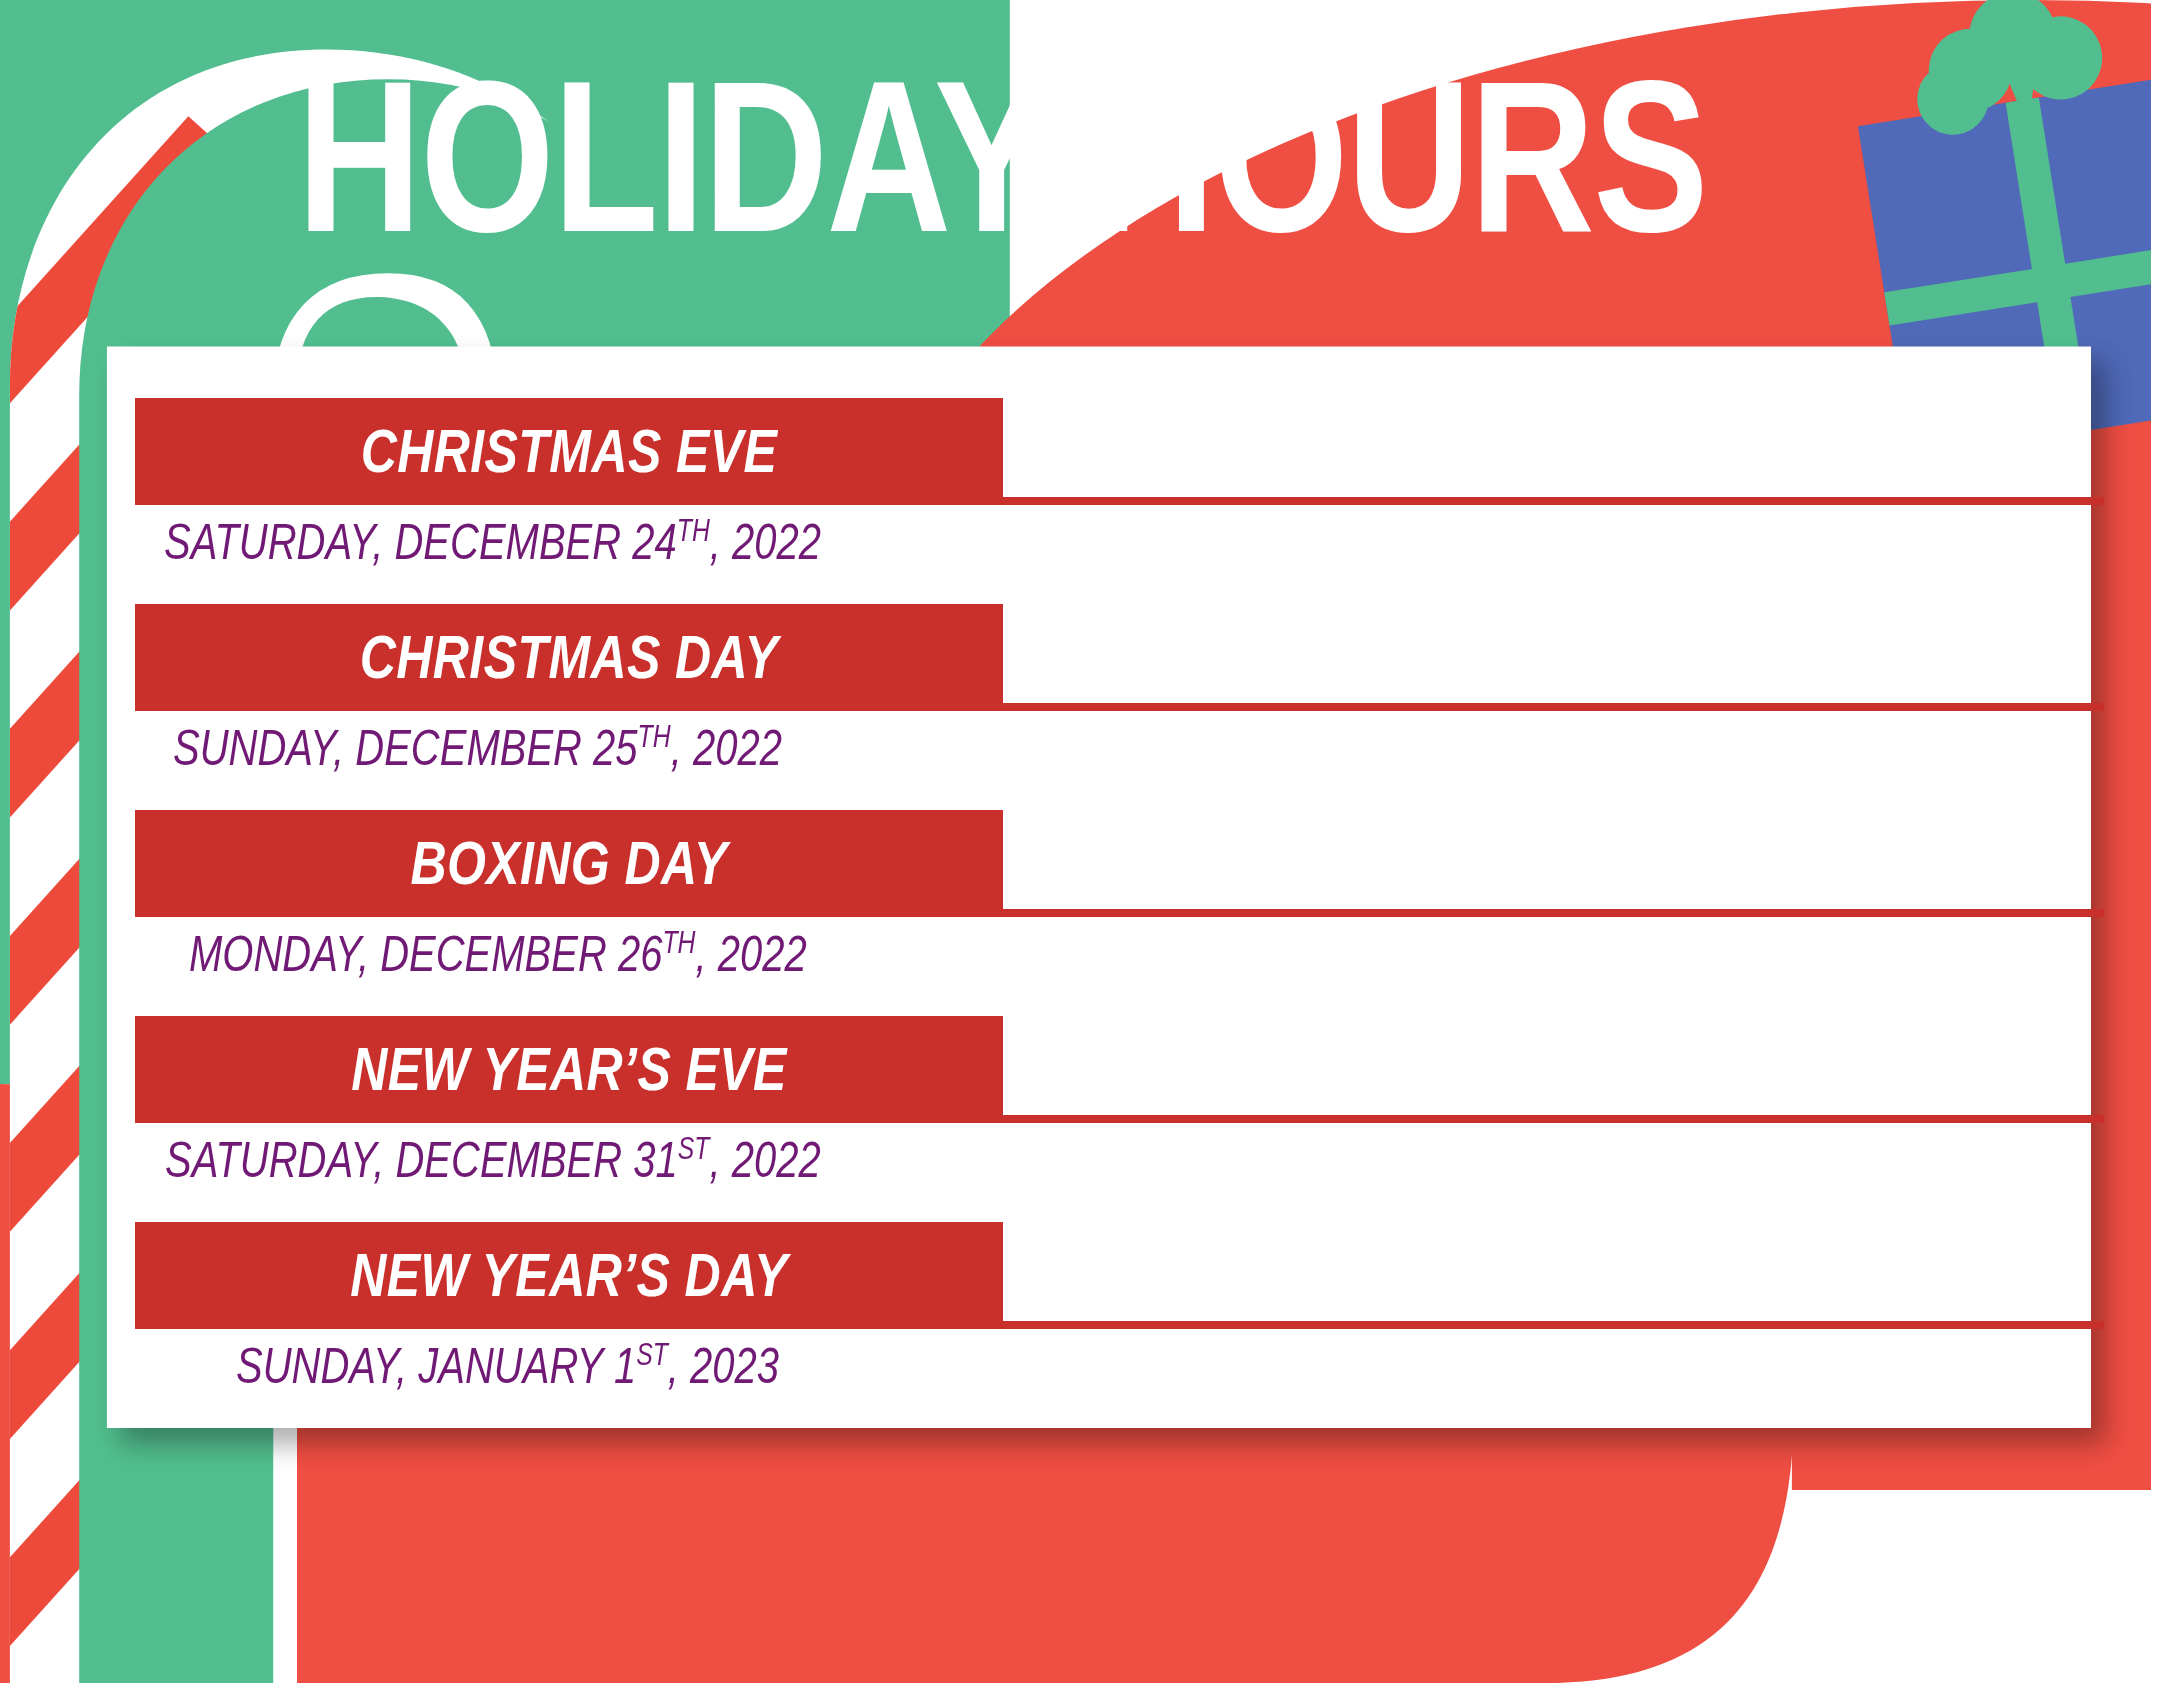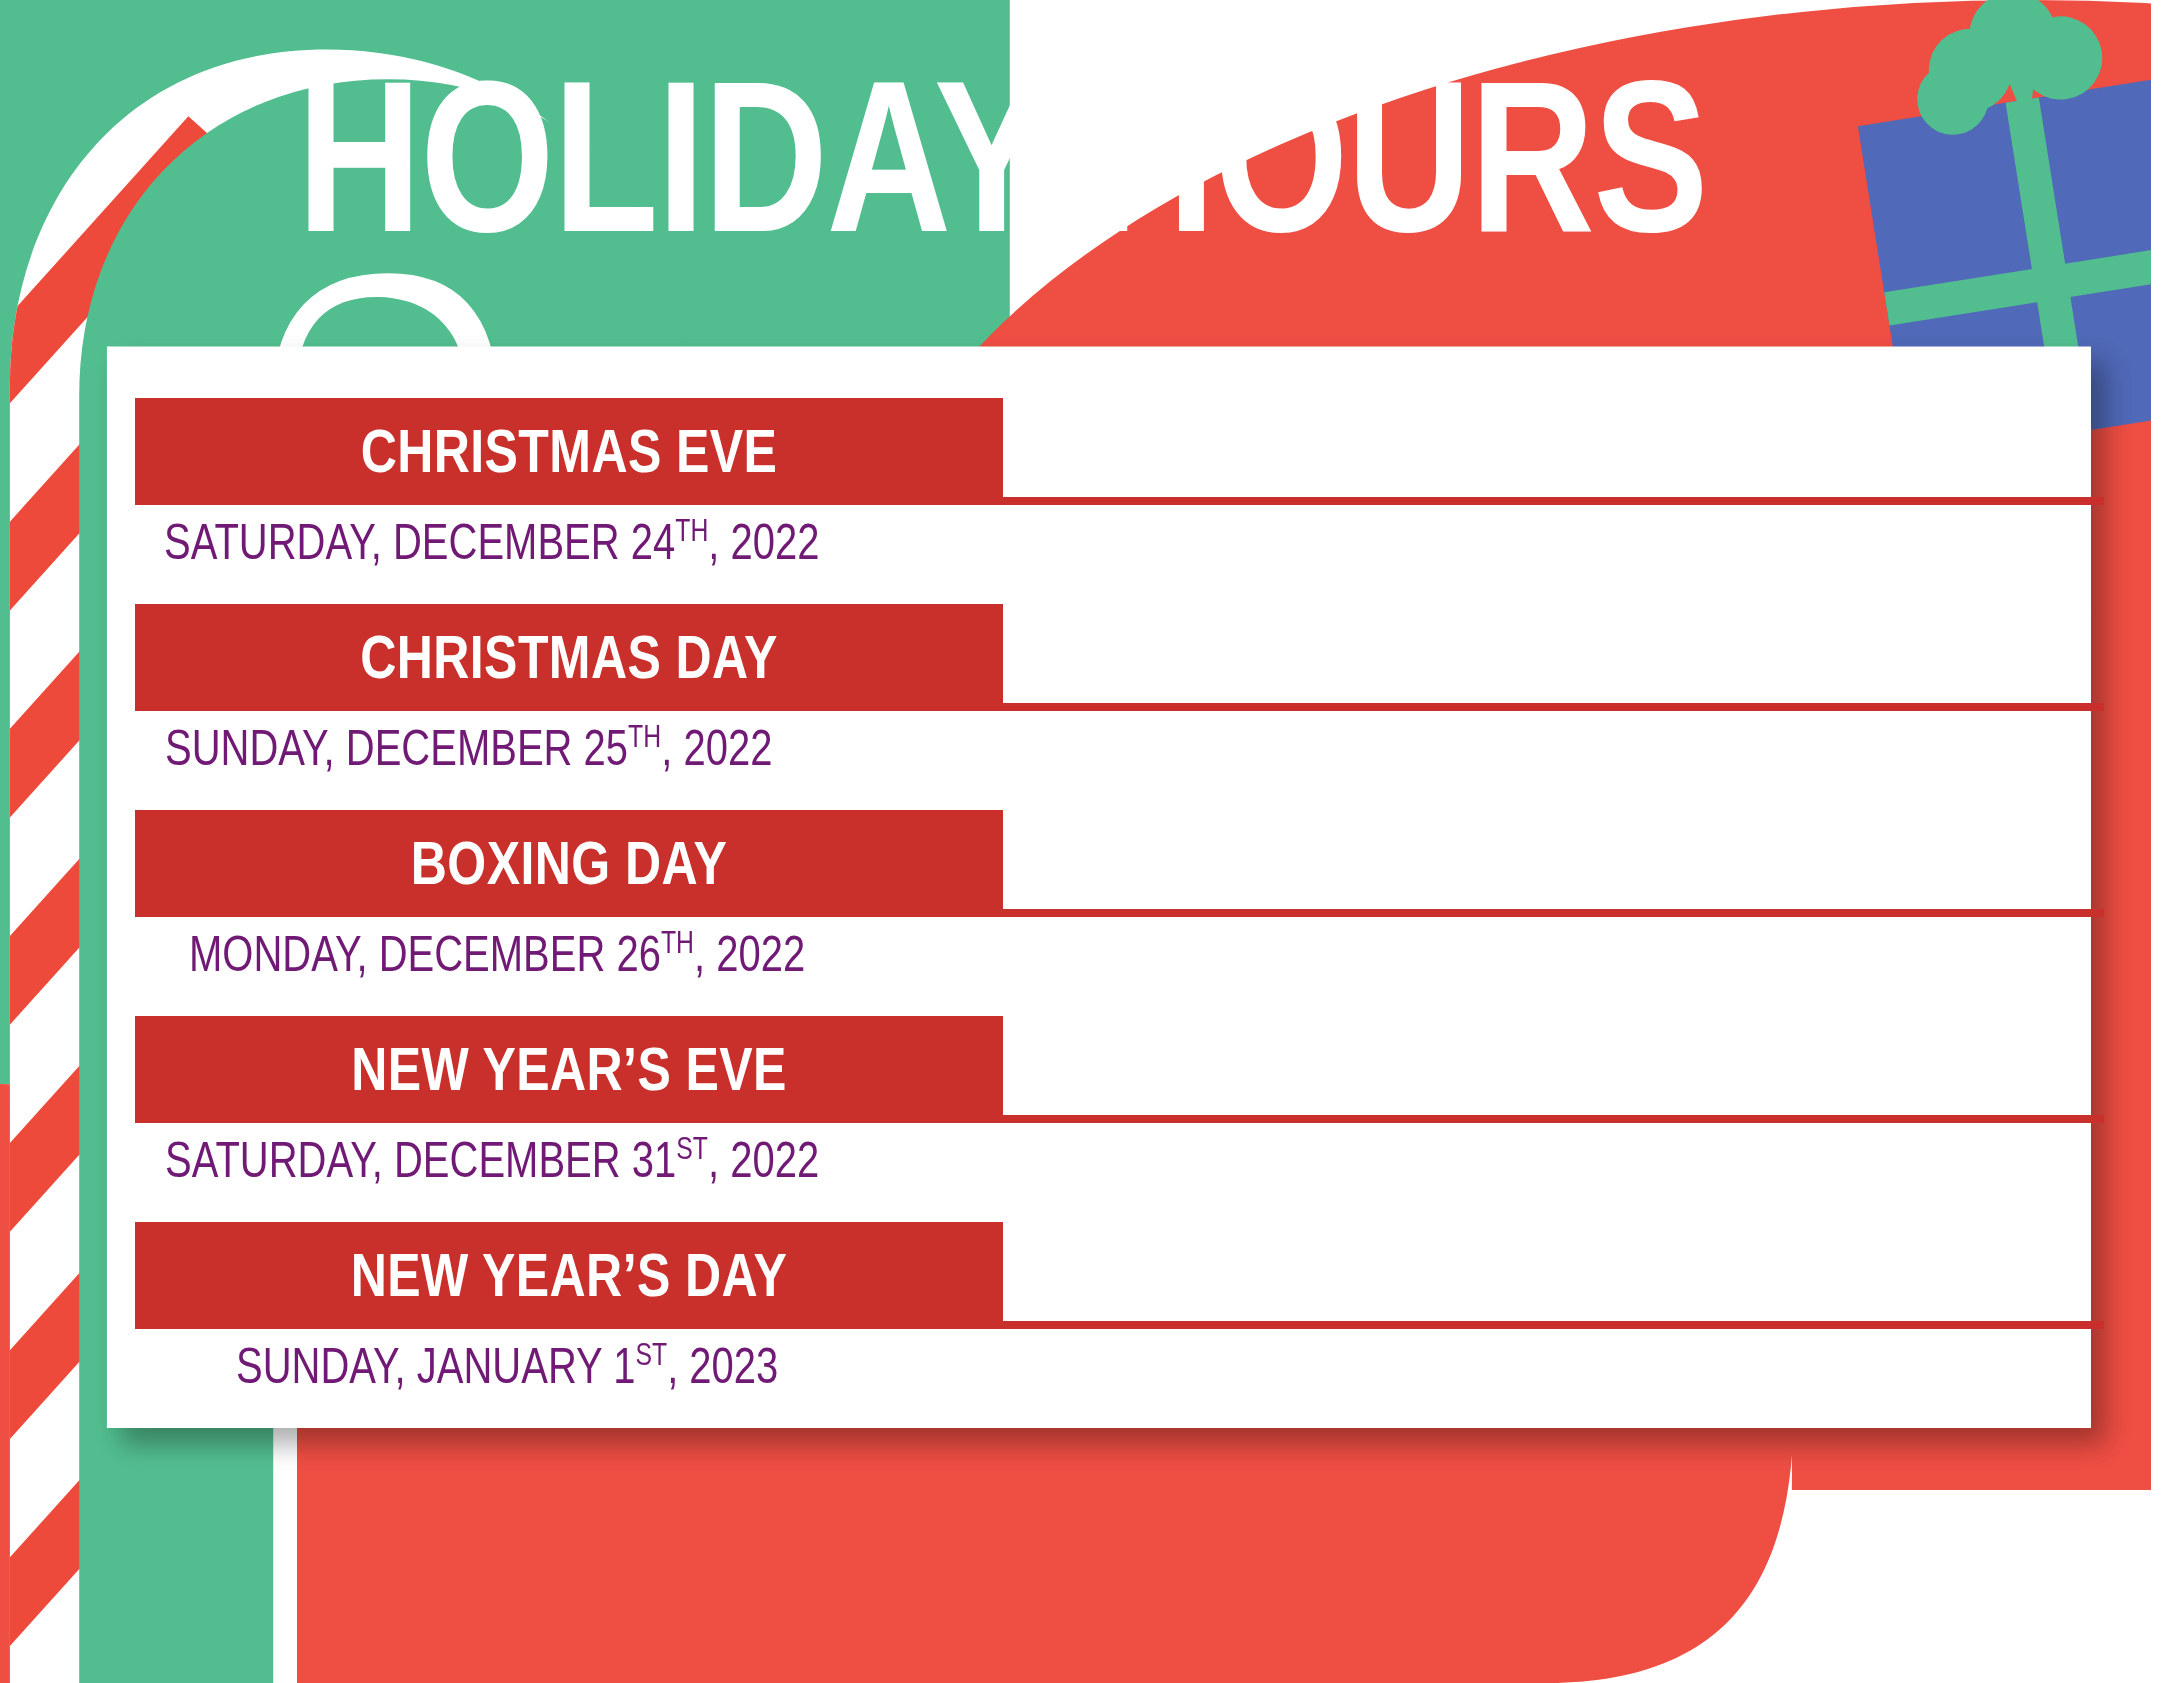--- a/index.html
+++ b/index.html
@@ -22,21 +22,21 @@
     white-space:nowrap;
   }
 
   
   .card{
     position:absolute;left:107px;top:347px;width:1984px;height:1081px;
     background:#ffffff;
     box-shadow:14px 16px 26px rgba(0,0,0,.17);
   }
 
-  .rows{position:absolute;left:0;top:0;width:100%;height:100%;}
+  .rows{position:absolute;left:0;top:0;width:100%;height:100%;font-style:italic;}
 
   .row{position:absolute;left:0;width:100%;}
   .row-r0{top:0px;}
   .row-r1{top:206px;}
   .row-r2{top:412px;}
   .row-r3{top:618px;}
   .row-r4{top:824px;}
 
   .band{
     position:absolute;left:28px;top:51px;width:868px;height:107px;
@@ -199,21 +199,21 @@
             <span>SATURDAY, DECEMBER 24</span><sup>TH</sup><span>, 2022</span>
           </span>
         </div>
       </div>
 
       <div class="row row-r1">
         <div class="band">
           <span class="band-label">CHRISTMAS DAY</span>
         </div>
         <div class="rule"></div>
-        <div class="date" style="left:58px;">
+        <div class="date" style="left:66px;">
           <span class="date-inner">
             <span>SUNDAY, DECEMBER 25</span><sup>TH</sup><span>, 2022</span>
           </span>
         </div>
       </div>
 
       <div class="row row-r2">
         <div class="band">
           <span class="band-label">BOXING DAY</span>
         </div>

